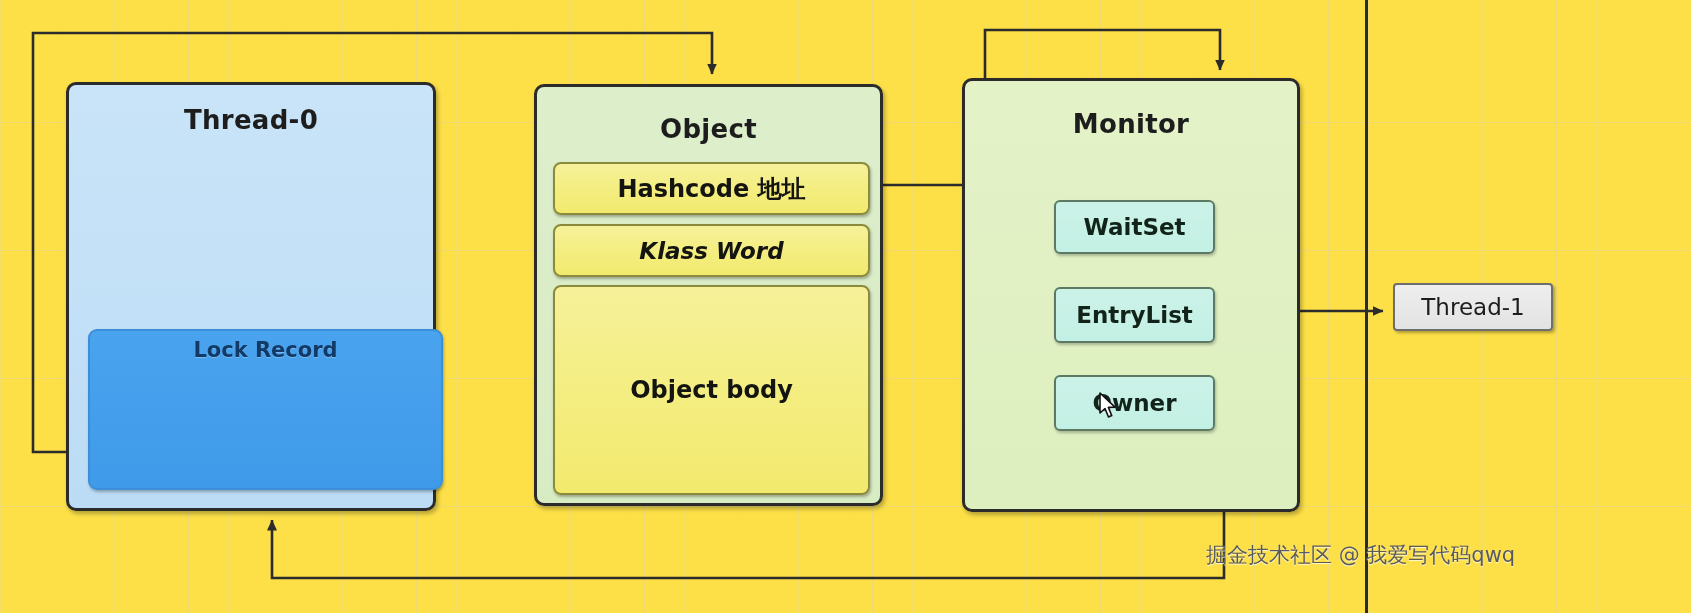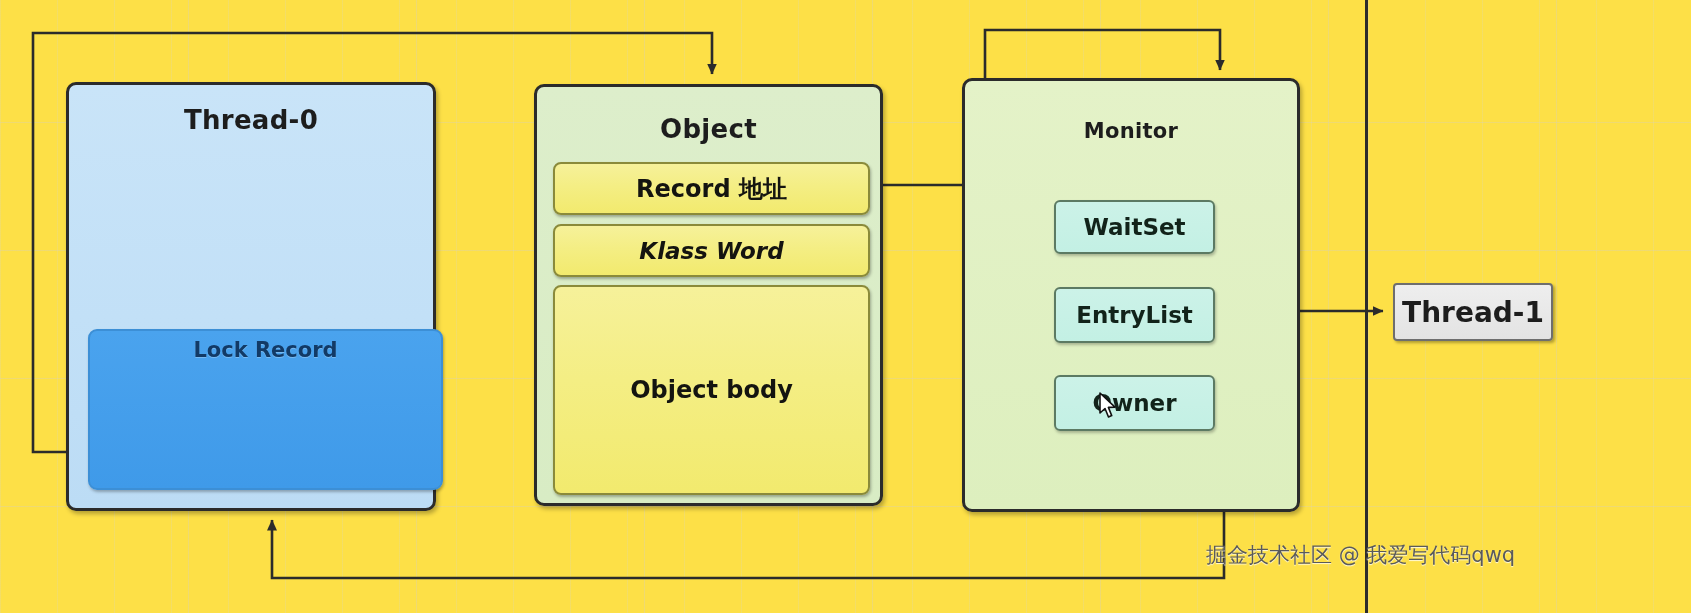--- a/index.html
+++ b/index.html
@@ -90,27 +90,27 @@
   .mint{
     background:linear-gradient(180deg,#ccf2e8 0%,#c3f0e4 100%);
     border:2px solid #5c7a63;
     border-radius:6px;
     box-shadow:1px 2px 3px rgba(0,0,0,.25);
     display:flex;align-items:center;justify-content:center;
     font-weight:bold;color:#12231a;
   }
   
   #thread1{
-    left:1393px;top:283px;width:160px;height:58px;
+    left:1393px;top:283px;width:160px;height:48px;
     background:linear-gradient(180deg,#eeeeee 0%,#e3e3e3 100%);
     border:2px solid #6e6e6e;
     border-radius:4px;
     box-shadow:2px 2px 3px rgba(0,0,0,.3);
     display:flex;align-items:center;justify-content:center;
-    font-weight:bold;font-size:28px;color:#1d1d1d;
+    font-weight:normal;font-size:23px;color:#1d1d1d;
   }
 
   
   #frame-edge{
     position:absolute;left:1365px;top:0;width:3px;height:613px;
     background:#2c2c2c;
   }
 
   
   #watermark{
@@ -149,27 +149,27 @@
   <div class="box panel" id="thread0">
     <div class="panel-title" style="top:20px;font-size:26px;">Thread-0</div>
   </div>
 
   <div class="box" id="lockrecord">
     <div class="lr-title">Lock Record</div>
   </div>
 
   <div class="box panel" id="object">
     <div class="panel-title" style="top:18px;font-size:26px;margin-top:9px;">Object</div>
-    <div class="slab" style="position:absolute;left:16px;top:75px;width:313px;height:49px;font-size:24px;">Record 地址</div>
+    <div class="slab" style="position:absolute;left:16px;top:75px;width:313px;height:49px;font-size:24px;">Hashcode 地址</div>
     <div class="slab" style="position:absolute;left:16px;top:137px;width:313px;height:49px;font-size:23px;font-style:italic;">Klass Word</div>
     <div class="slab" style="position:absolute;left:16px;top:198px;width:313px;height:206px;font-size:24px;">Object body</div>
   </div>
 
   <div class="box panel" id="monitor">
-    <div class="panel-title" style="top:38px;font-size:21px;">Monitor</div>
+    <div class="panel-title" style="top:28px;font-size:26px;">Monitor</div>
     <div class="mint" style="position:absolute;left:89px;top:206px;width:157px;height:52px;font-size:23px;">EntryList</div>
     <div class="mint" style="position:absolute;left:89px;top:119px;width:157px;height:50px;font-size:23px;">WaitSet</div>
     <div class="mint" style="position:absolute;left:89px;top:294px;width:157px;height:52px;font-size:23px;">Owner</div>
   </div>
 
   <div class="box" id="thread1">Thread-1</div>
 
   <div id="frame-edge"></div>
 
   <div id="watermark">掘金技术社区 @ 我爱写代码qwq</div>

